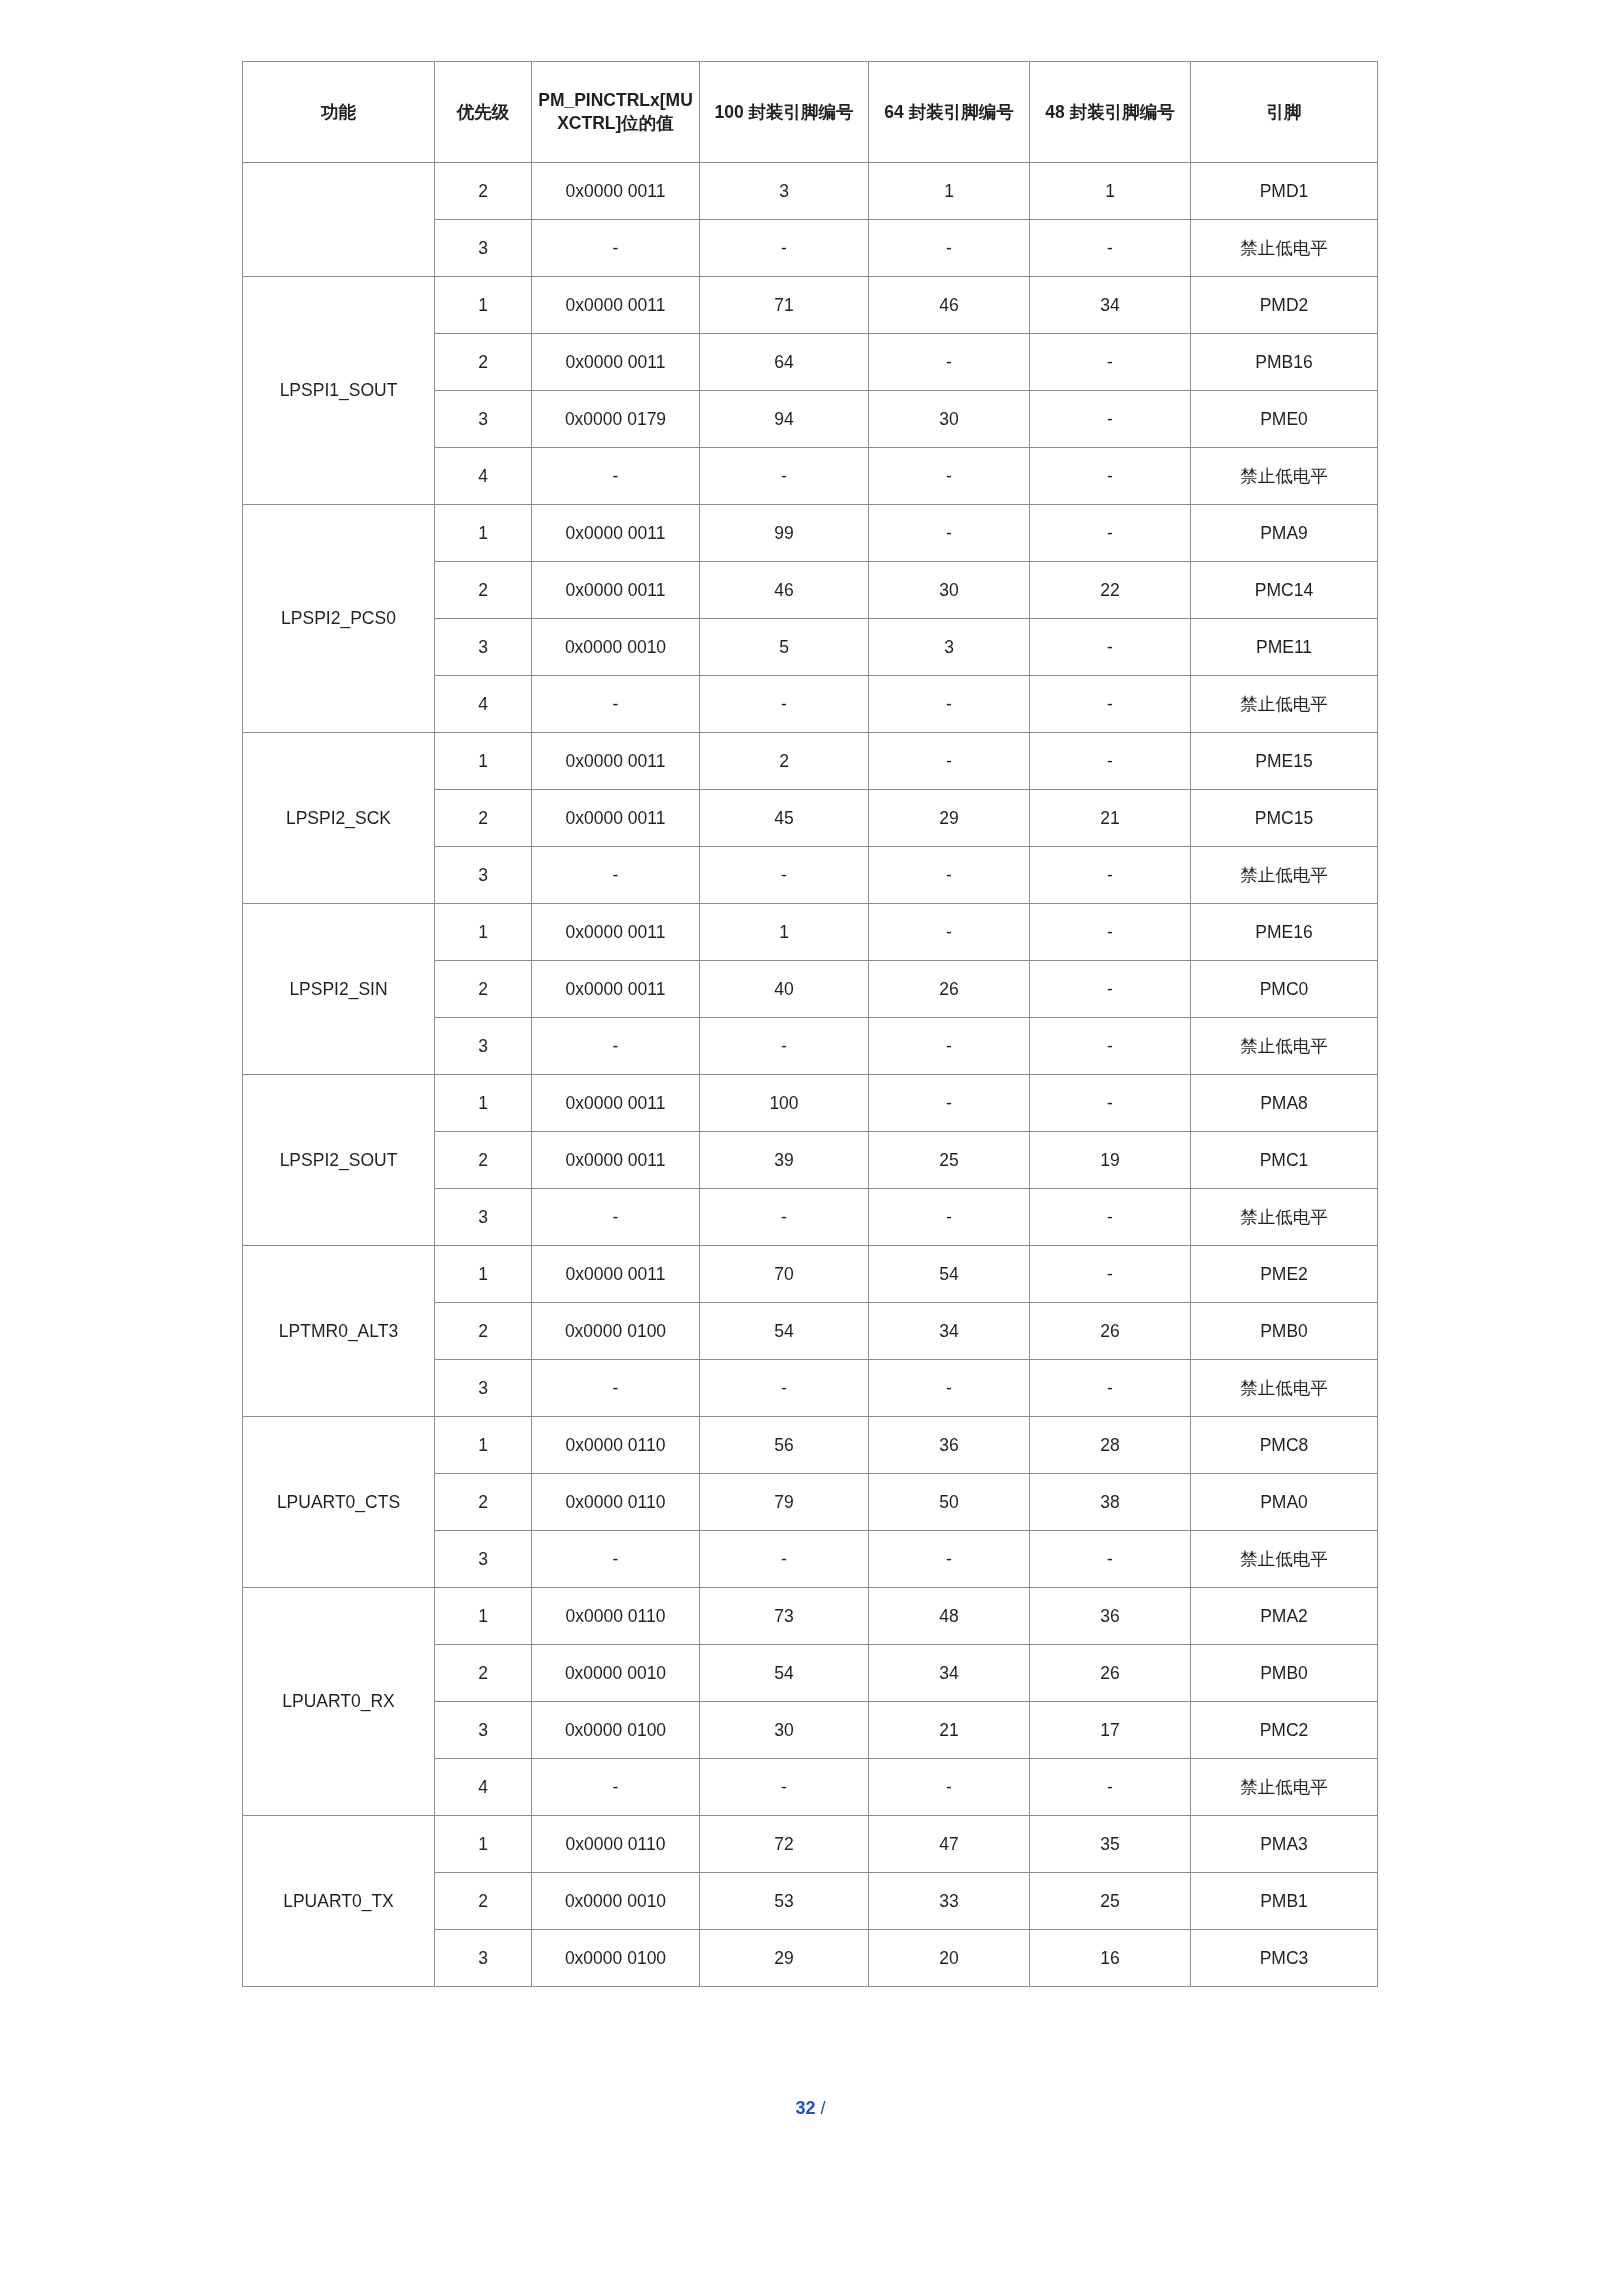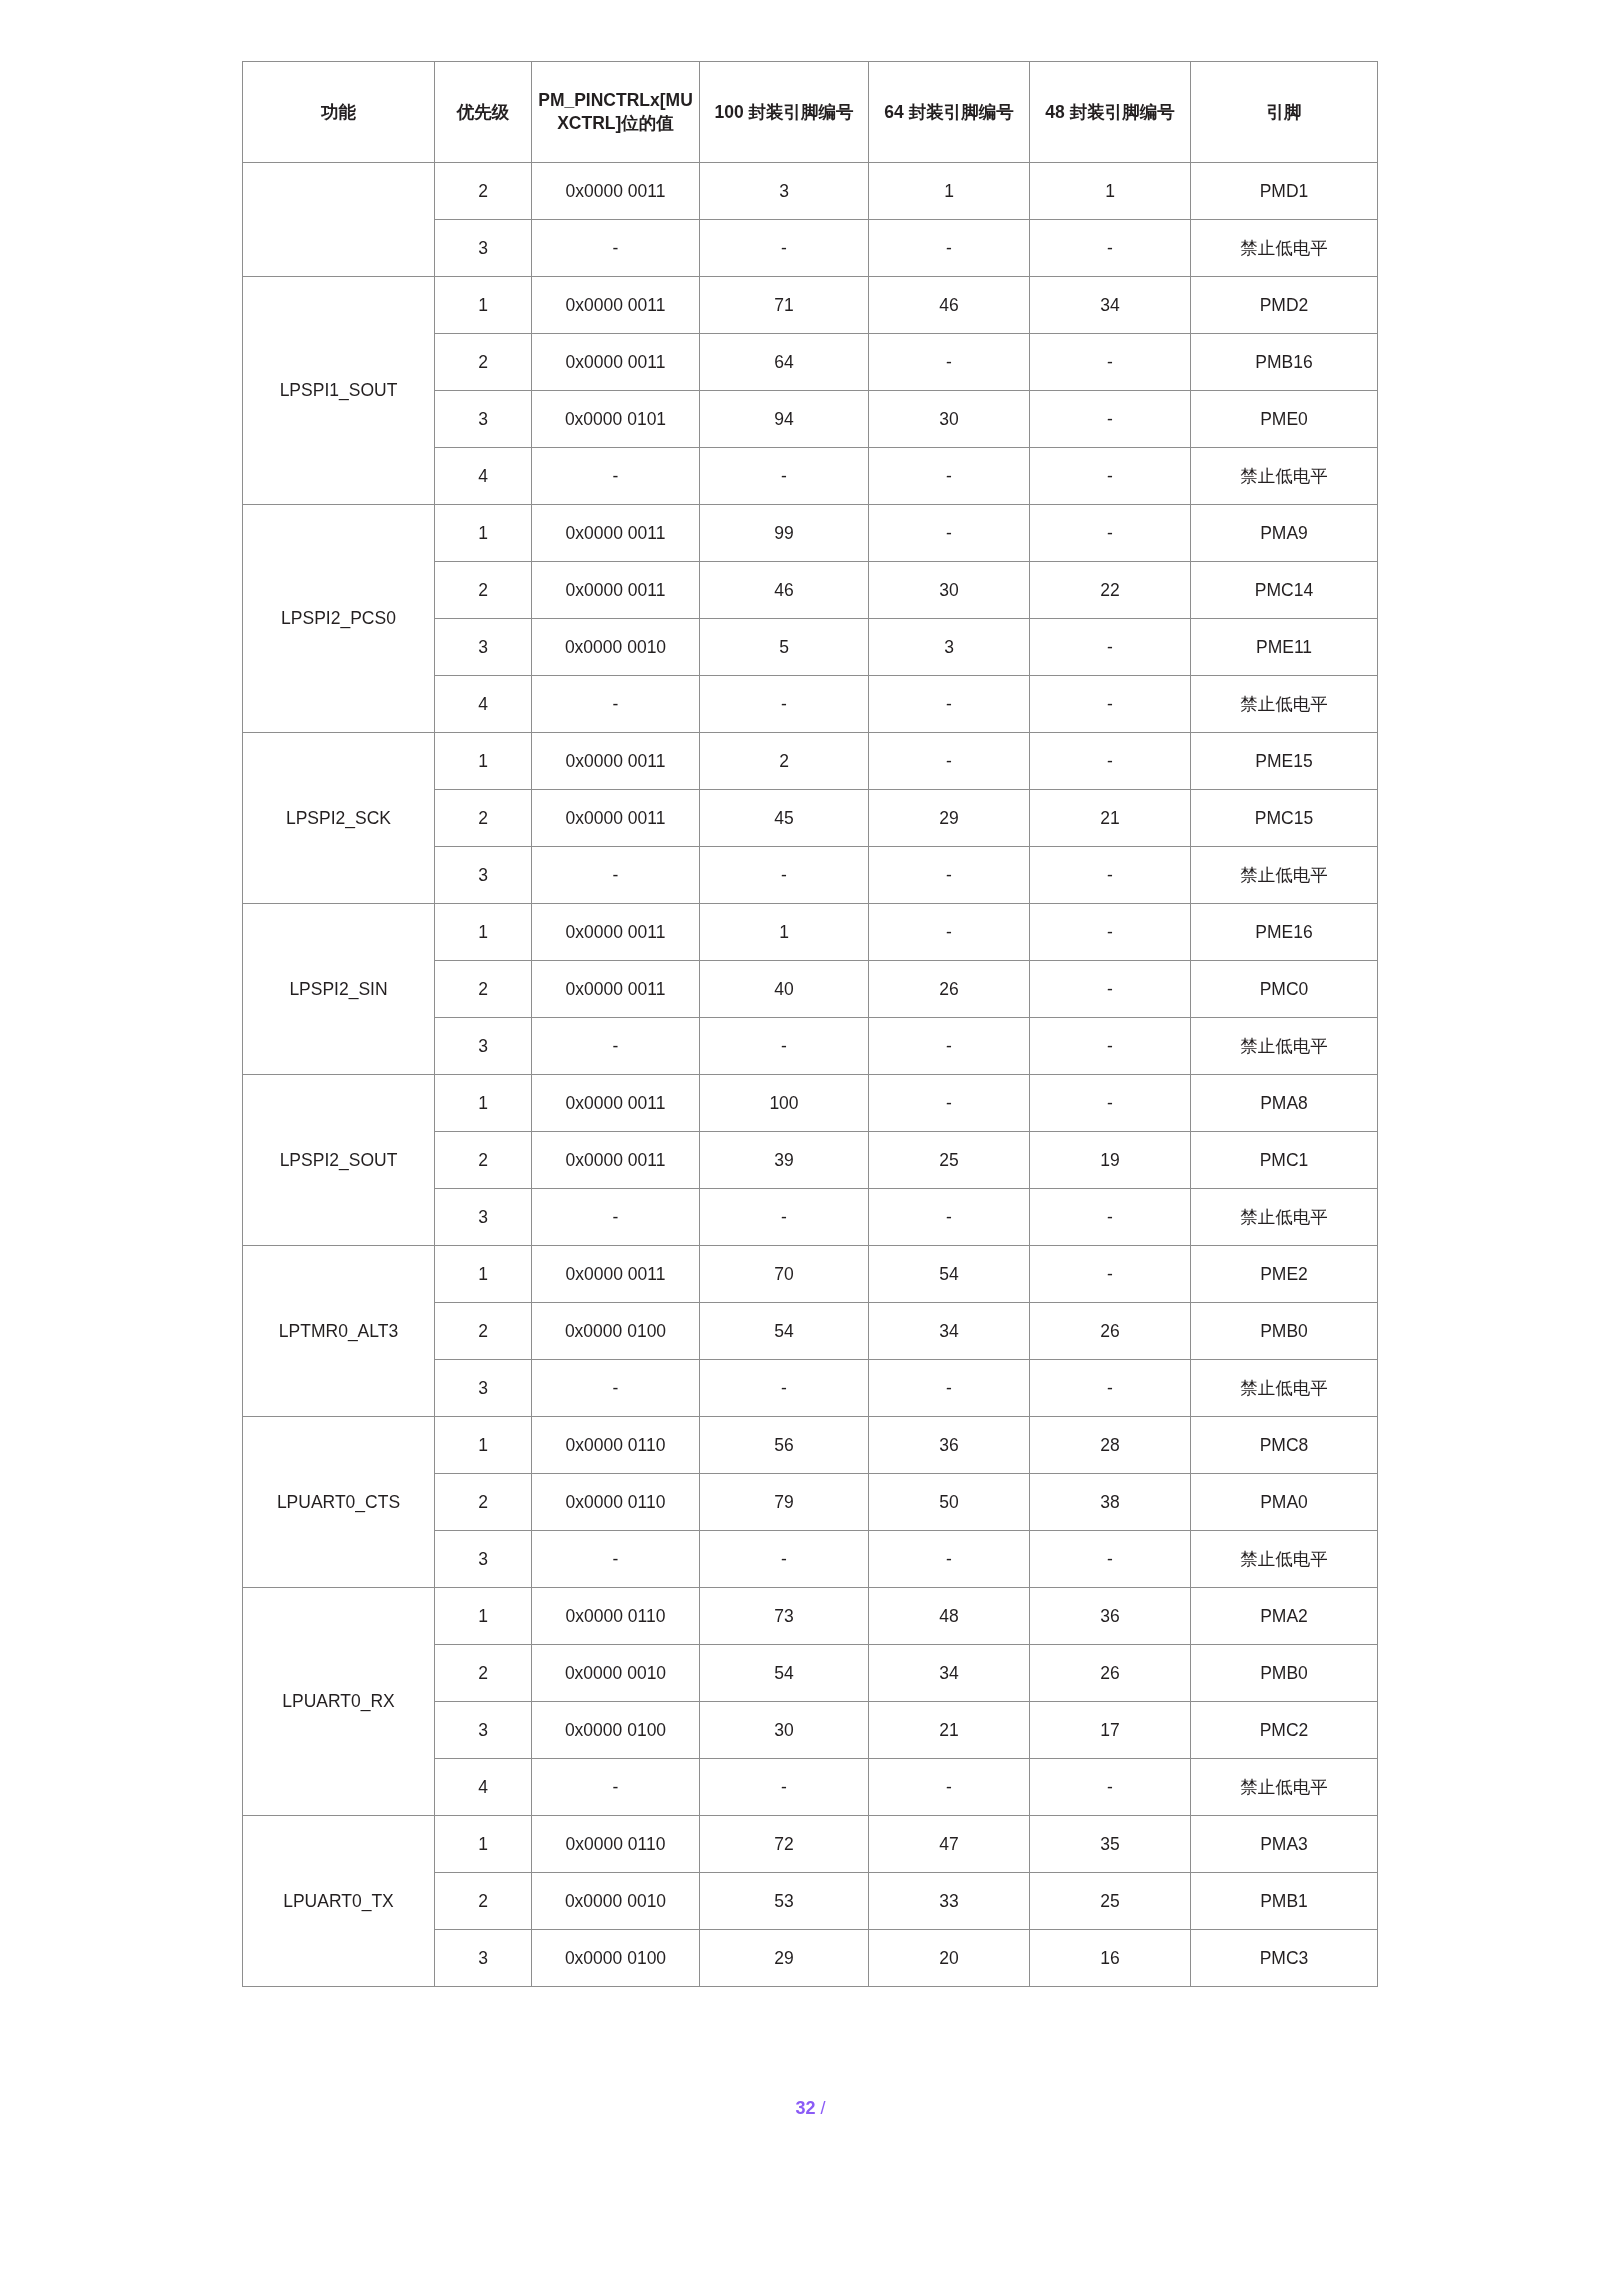--- a/index.html
+++ b/index.html
@@ -63,21 +63,21 @@
   col.c-pin  { width: 187px; }
 
   .footer {
     position: absolute;
     left: 0;
     top: 2098px;
     width: 1621px;
     text-align: center;
     font-size: 18px;
     font-weight: bold;
-    color: #8b5cf6;
+    color: #1d4ed8;
   }
   .footer .sep {
     font-weight: normal;
   }
 </style>
 </head>
 <body>
 
 <div class="page">
 
@@ -135,21 +135,21 @@
         <tr>
           <td>2</td>
           <td>0x0000 0011</td>
           <td>64</td>
           <td>-</td>
           <td>-</td>
           <td>PMB16</td>
         </tr>
         <tr>
           <td>3</td>
-          <td>0x0000 0101</td>
+          <td>0x0000 0179</td>
           <td>94</td>
           <td>30</td>
           <td>-</td>
           <td>PME0</td>
         </tr>
         <tr>
           <td>4</td>
           <td>-</td>
           <td>-</td>
           <td>-</td>

